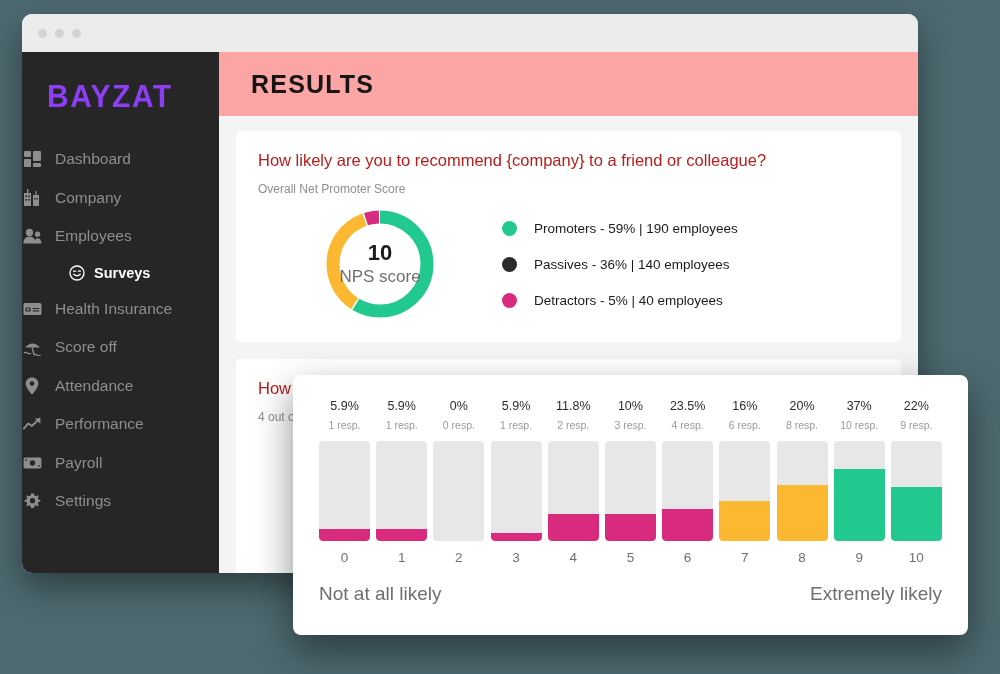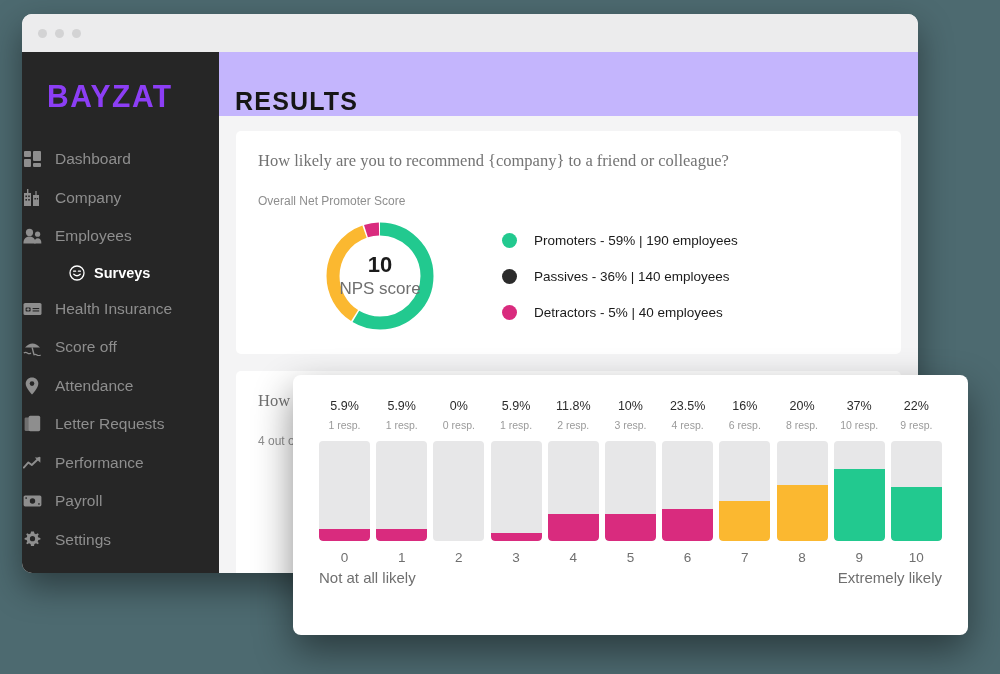--- a/index.html
+++ b/index.html
@@ -102,26 +102,26 @@
 
   
   #main {
     flex: 1 1 auto;
     background: #f4f4f5;
     display: flex;
     flex-direction: column;
     min-width: 0;
   }
   #page-header {
-    background: #c4b5fd;
+    background: #fca5a5;
     height: 64px;
     flex: 0 0 64px;
     display: flex;
-    align-items: flex-end;
-    padding-left: 16px;
+    align-items: center;
+    padding-left: 32px;
     box-sizing: border-box;
   }
   #page-title {
     font-size: 25px;
     font-weight: 700;
     letter-spacing: 1.2px;
     color: #161616;
   }
   #content-scroll {
     flex: 1 1 auto;
@@ -131,28 +131,27 @@
   }
   .card {
     background: #ffffff;
     border-radius: 5px;
     padding: 20px 22px 22px 22px;
     box-sizing: border-box;
     margin-bottom: 17px;
   }
   .card-title {
     font-size: 16.5px;
-    color: #737373;
+    color: #b91c1c;
     font-weight: 400;
-    font-family: Liberation Serif, serif;
   }
   .card-sub {
     font-size: 12px;
     color: #8e8e8e;
-    margin-top: 23px;
+    margin-top: 12px;
   }
 
   
   #nps-row {
     display: flex;
     align-items: center;
     margin-top: 12px;
   }
   #donut-wrap {
     width: 244px;
@@ -253,22 +252,22 @@
     border-radius: 0 0 4px 4px;
   }
   .bar-label {
     font-size: 13.5px;
     color: #6f6f6f;
     margin-top: 9px;
   }
   #scale-labels {
     display: flex;
     justify-content: space-between;
-    margin-top: 4px;
-    font-size: 15px;
+    margin-top: 18px;
+    font-size: 19px;
     color: #6f6f6f;
   }
 </style>
 </head>
 <body>
 
 <div id="browser-window">
 
   <div id="titlebar">
     <div class="window-dot"></div>
@@ -364,29 +363,20 @@
       <div class="nav-item">
         <span class="nav-icon">
           <svg width="14" height="18" viewBox="0 0 14 18">
               <path d="M7 0.6 C3.4 0.6 0.7 3.3 0.7 6.7 C0.7 11.2 7 17.4 7 17.4 C7 17.4 13.3 11.2 13.3 6.7 C13.3 3.3 10.6 0.6 7 0.6 Z" fill="#8e8e8e"></path>
               <circle cx="7" cy="6.6" r="2.3" fill="#262626"></circle>
             </svg>
         </span>
         <span>Attendance</span>
       </div>
 
-      <div class="nav-item">
-        <span class="nav-icon">
-          <svg width="17" height="18" viewBox="0 0 17 18">
-              <rect x="0.6" y="2.4" width="9.6" height="13.6" rx="1.3" fill="#6f6f6f"></rect>
-              <rect x="4.6" y="0.8" width="11.6" height="15.4" rx="1.6" fill="#8e8e8e"></rect>
-            </svg>
-        </span>
-        <span>Letter Requests</span>
-      </div>
 
       <div class="nav-item">
         <span class="nav-icon">
           <svg width="19" height="14" viewBox="0 0 19 14">
               <path d="M0.8 11.6 L5.4 6.4 L8.8 9 L16.4 1.8" stroke="#8e8e8e" stroke-width="1.9" fill="none" stroke-linecap="round" stroke-linejoin="round"></path>
               <path d="M11.8 1.4 L17.4 1.4 L17.4 6.8 Z" fill="#8e8e8e"></path>
             </svg>
         </span>
         <span>Performance</span>
       </div>

